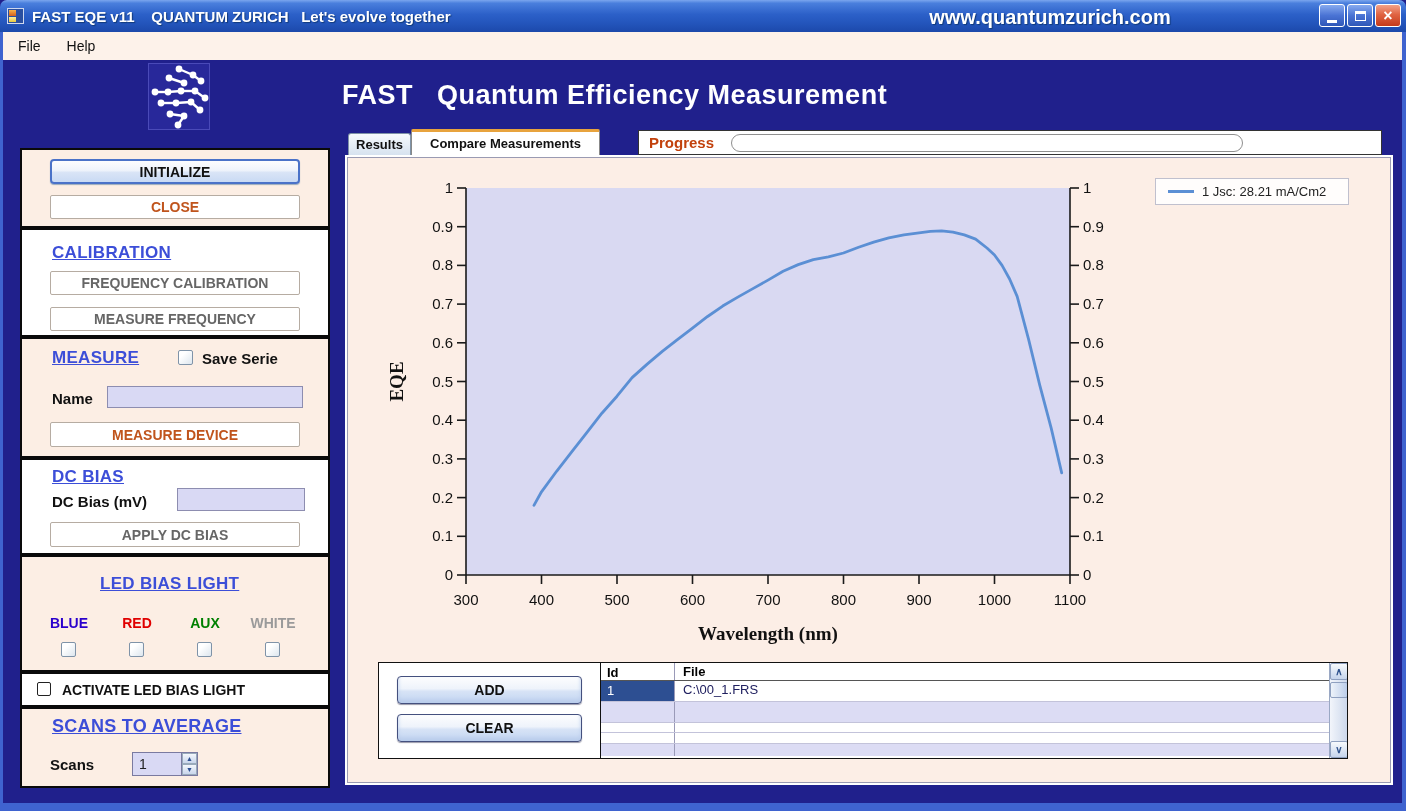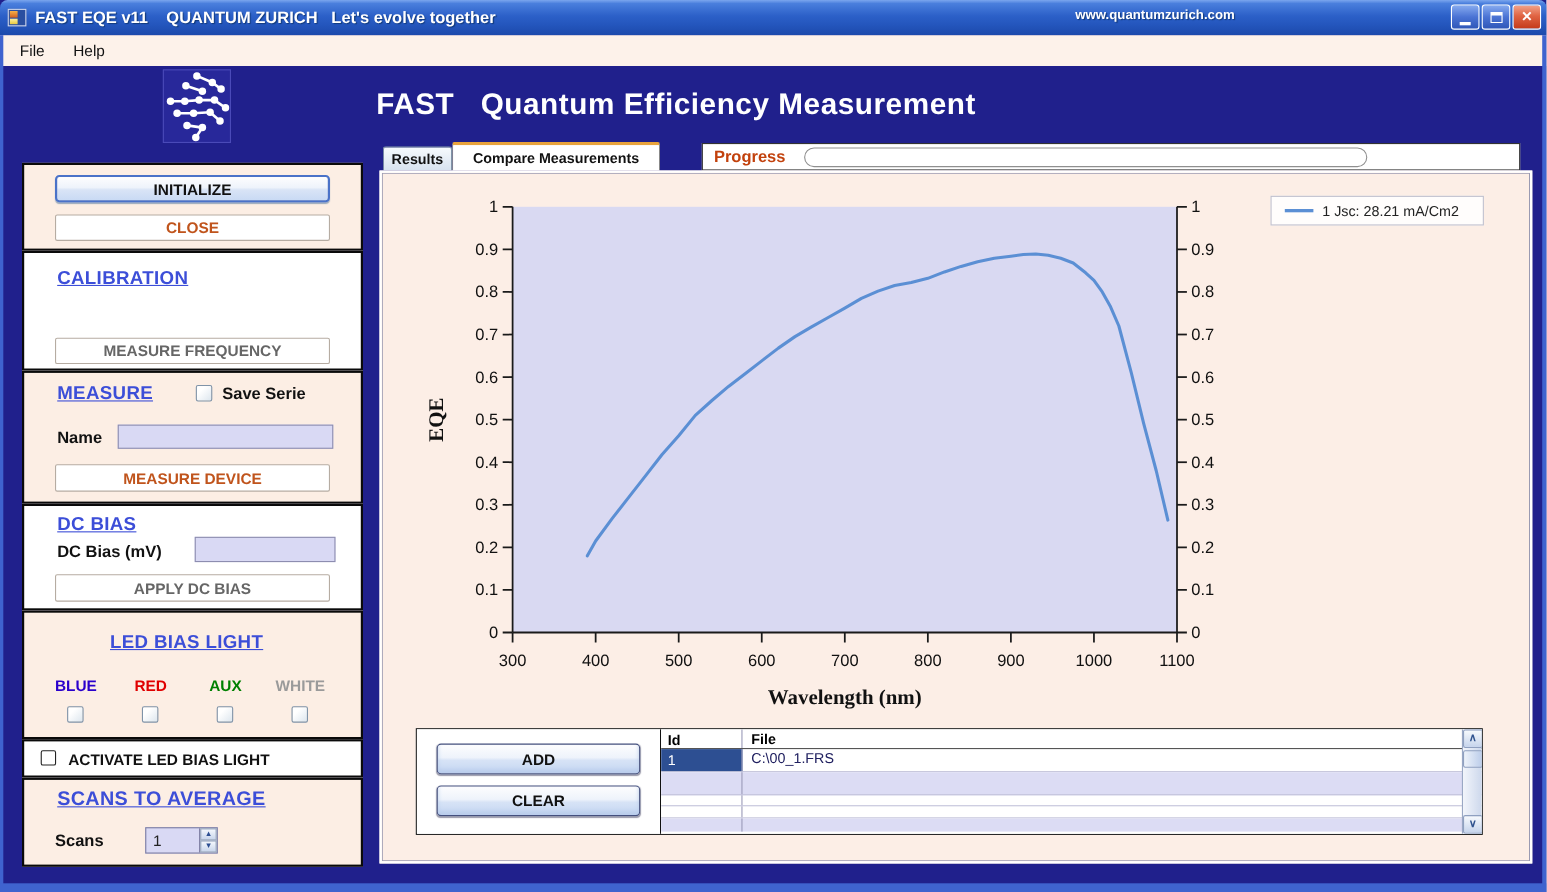--- a/index.html
+++ b/index.html
@@ -13,21 +13,21 @@
     border-radius:7px 7px 0 0; display:flex; align-items:center; }
   .app-icon { width:17px; height:16px; margin:0 8px 0 7px; position:relative;
     background:#2a4fa0; border:1px solid #cfd8ee; }
   .app-icon::before { content:""; position:absolute; left:1px; top:1px; width:7px; height:6px;
     background:linear-gradient(#f5b24a,#d2601e); }
   .app-icon::after { content:""; position:absolute; left:1px; top:8px; width:7px; height:5px;
     background:linear-gradient(#fdf0a0,#e8c83e); }
   .title-text { color:#fff; font-weight:bold; font-size:15px; white-space:pre;
     text-shadow:1px 1px 1px #123a7a; }
   .title-site { position:absolute; left:900px; top:6px; width:300px; text-align:center;
-    color:#fff; font-weight:bold; font-size:12px; text-shadow:1px 1px 1px #123a7a; }
+    color:#fff; font-weight:bold; font-size:20px; text-shadow:1px 1px 1px #123a7a; }
   .win-controls { position:absolute; right:5px; top:4px; display:flex; gap:2px; }
   .win-btn { width:26px; height:23px; border:1px solid #fff; border-radius:3px;
     display:flex; align-items:center; justify-content:center; color:#fff; font-weight:bold;
     background:linear-gradient(180deg,#86aaef 0%,#4a73d4 50%,#2f57b8 100%); }
   .win-btn.min span { display:block; width:10px; height:3px; background:#fff; margin-top:12px; }
   .win-btn.max span { display:block; width:11px; height:10px; border:1px solid #fff; border-top:3px solid #fff; }
   .win-btn.close { background:linear-gradient(180deg,#f2a289 0%,#e06443 45%,#c43a1b 100%); font-size:16px; }
 
   
   .menubar { position:absolute; left:0; top:32px; width:1406px; height:28px;
@@ -193,20 +193,21 @@
 
   <div class="sidebar">
 
     <div class="sec cream" style="height:80px;">
       <div class="side-btn xp" style="top:9px; height:25px;">INITIALIZE</div>
       <div class="side-btn orange" style="top:45px;">CLOSE</div>
     </div>
 
     <div class="sec white" style="height:109px;">
       <div class="heading" style="position:absolute; left:30px; top:13px;">CALIBRATION</div>
+      <div class="side-btn" style="top:41px;">FREQUENCY CALIBRATION</div>
       <div class="side-btn" style="top:77px;">MEASURE FREQUENCY</div>
     </div>
 
     <div class="sec cream" style="height:121px;">
       <div class="heading" style="position:absolute; left:30px; top:9px;">MEASURE</div>
       <span class="cb" style="position:absolute; left:156px; top:11px;"></span>
       <span class="field-label" style="position:absolute; left:180px; top:11px;">Save Serie</span>
       <span class="field-label" style="position:absolute; left:30px; top:51px;">Name</span>
       <input class="lav-input" style="position: absolute; left: 85px; top: 47px; width: 196px; height: 22px;" value="">
       <div class="side-btn orange" style="top:83px; height:25px;">MEASURE DEVICE</div>

